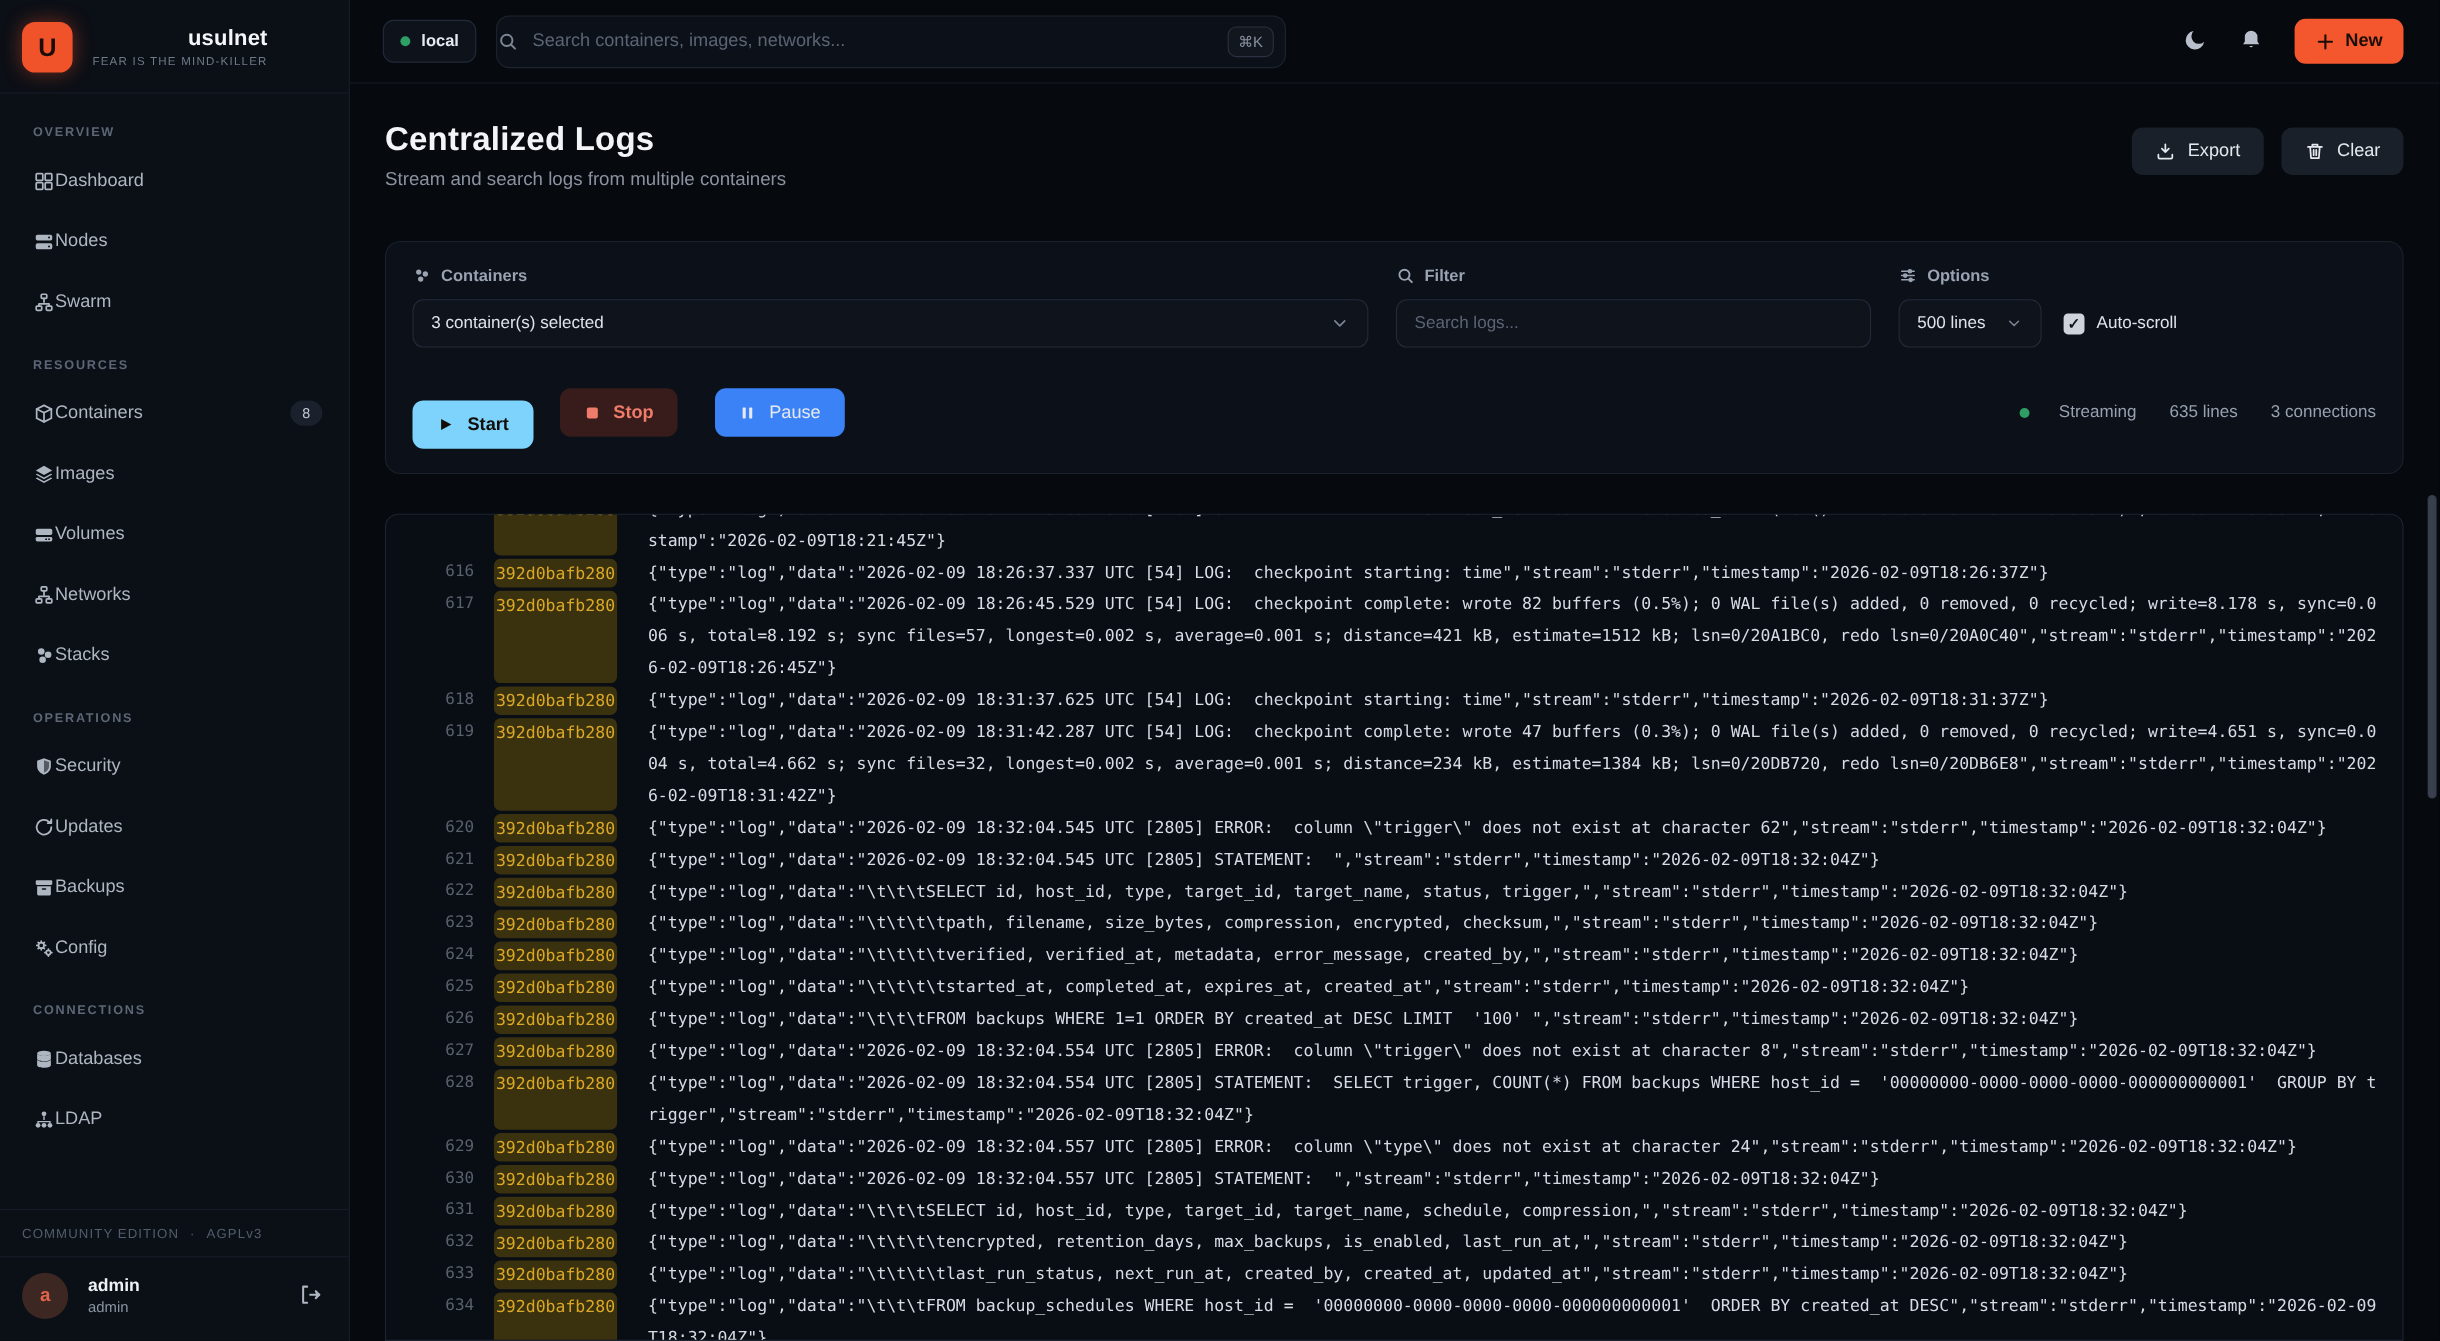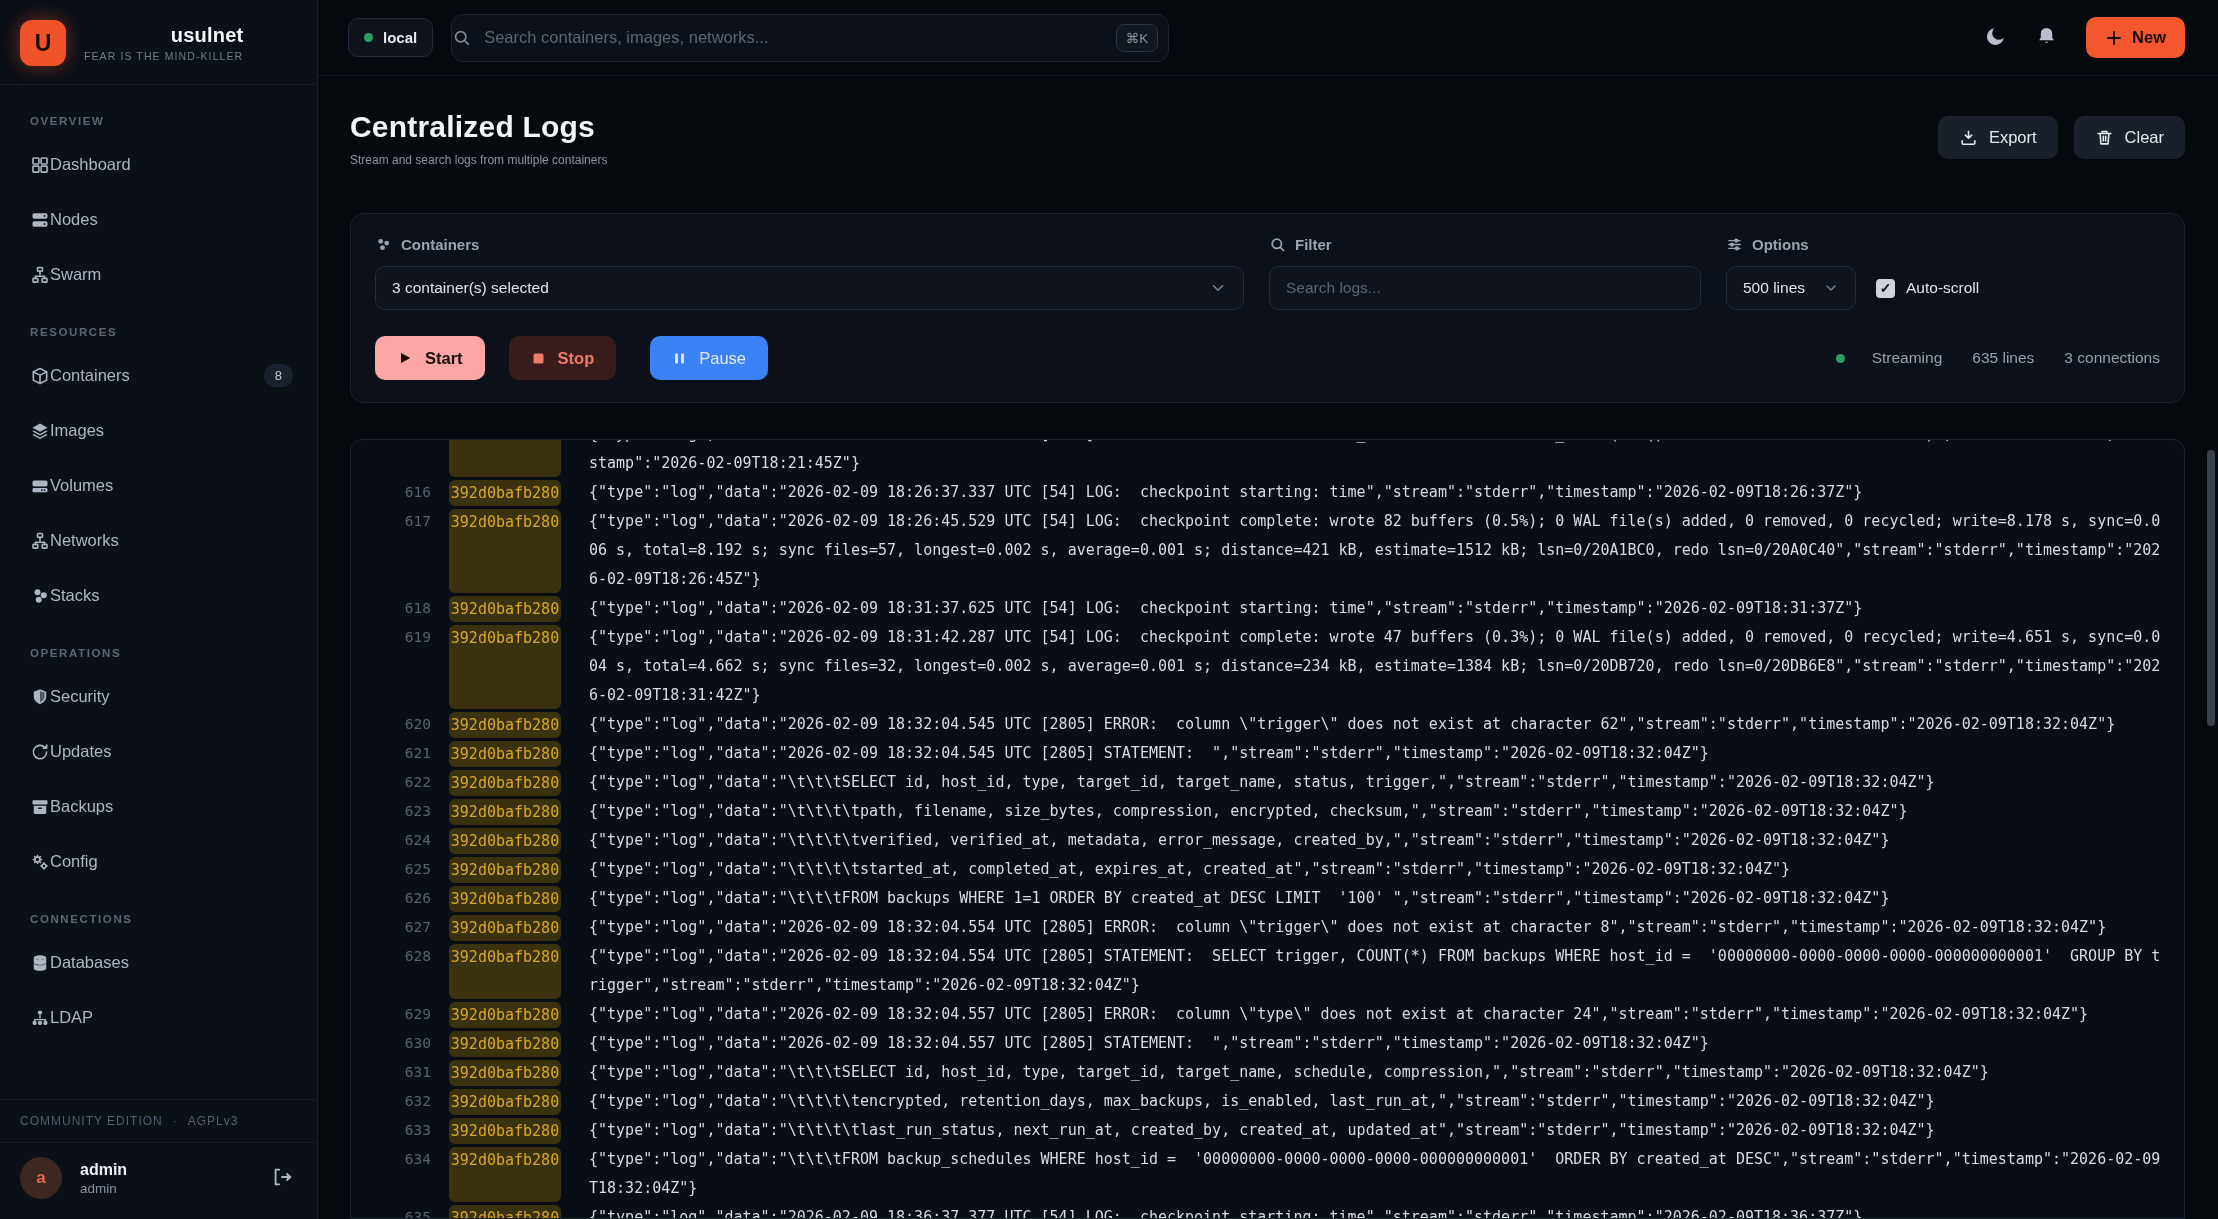--- a/index.html
+++ b/index.html
@@ -52,21 +52,21 @@
   .kbd { border:1px solid #2a3140; background:#12171f; border-radius:8px; padding:5px 9px;
     font-size:13.5px; color:#8b93a1; }
   .topbar-right { margin-left:auto; display:flex; align-items:center; gap:28px; }
   .icon-btn { background:none; border:none; cursor:pointer; color:#b9c0cb; display:flex; }
   .new-btn { display:flex; align-items:center; gap:9px; background:#f4572e; color:#1a0d07;
     border:none; border-radius:10px; padding:11px 19px; font-size:16.5px; font-weight:bold; cursor:pointer; }
 
   .content { flex:1; padding:0 33px 0 32px; display:flex; flex-direction:column; overflow:hidden; }
   .page-head { display:flex; align-items:flex-start; padding-top:34px; }
   .page-title { font-size:30px; font-weight:bold; color:#f2f4f7; letter-spacing:.2px; }
-  .page-sub { font-size:12px; color:#8b93a1; margin-top:9px; }
+  .page-sub { font-size:17px; color:#8b93a1; margin-top:9px; }
   .head-actions { margin-left:auto; display:flex; gap:16px; margin-top:6px; }
   .ghost-btn { display:flex; align-items:center; gap:11px; background:#192029; color:#e5e8ee;
     border:none; border-radius:10px; padding:12px 21px; font-size:16.5px; cursor:pointer; }
 
   .card { margin-top:46px; background:#0b1019; border:1px solid #1b222e; border-radius:14px;
     padding:22px 24px; }
   .filters-grid { display:grid; grid-template-columns:1fr 432px 434px; gap:25px; }
   .flabel { display:flex; align-items:center; gap:9px; font-size:15px; font-weight:bold;
     color:#9aa3b2; margin-bottom:13px; }
   .flabel svg { width:17px; height:17px; }
@@ -81,21 +81,21 @@
   .lines-select { width:130px; }
   .chk-wrap { display:flex; align-items:center; gap:11px; cursor:pointer; }
   .checkbox { width:19px; height:19px; border-radius:4px; background:#cfd4dc; color:#10141b;
     display:flex; align-items:center; justify-content:center; font-size:14px; font-weight:bold; }
   .checkbox::after { content:"✓"; }
   .chk-label { font-size:15.5px; color:#dfe3ea; }
 
   .controls-row { display:flex; align-items:center; margin-top:26px; }
   .ctl-btn { display:flex; align-items:center; gap:12px; height:44px; border:none;
     border-radius:10px; padding:0 22px; font-size:16.5px; font-weight:bold; cursor:pointer; }
-  .start-btn { background:#fca5a5; color:#140d07; margin-right:24px; }
+  .start-btn { background:#7dd3fc; color:#140d07; margin-right:24px;margin-top:22px; }
   .stop-btn  { background:#371c1b; color:#ef7c6b; margin-right:34px; }
   .pause-btn { background:#3b82f6; color:#e6e9ef; font-weight:normal; }
   .status-group { margin-left:auto; display:flex; align-items:center; gap:30px;
     font-size:15.5px; color:#98a1af; }
   .status-item { display:flex; align-items:center; gap:27px; }
 
   
   .log-panel { margin-top:36px; flex:1; background:#090d14; border:1px solid #1d2431;
     border-radius:12px 12px 0 0; overflow:hidden; position:relative; }
   .log-scroll { margin-top:-20px; padding:0 0 0 44px; }

